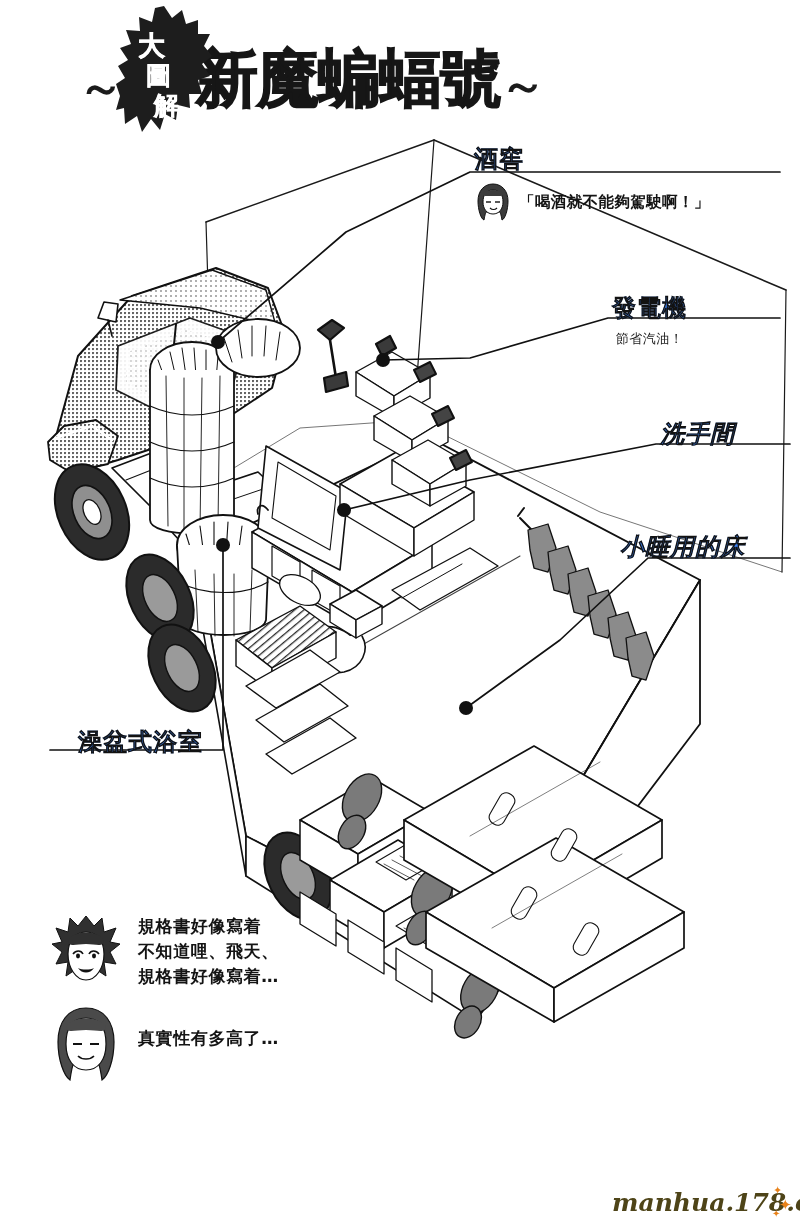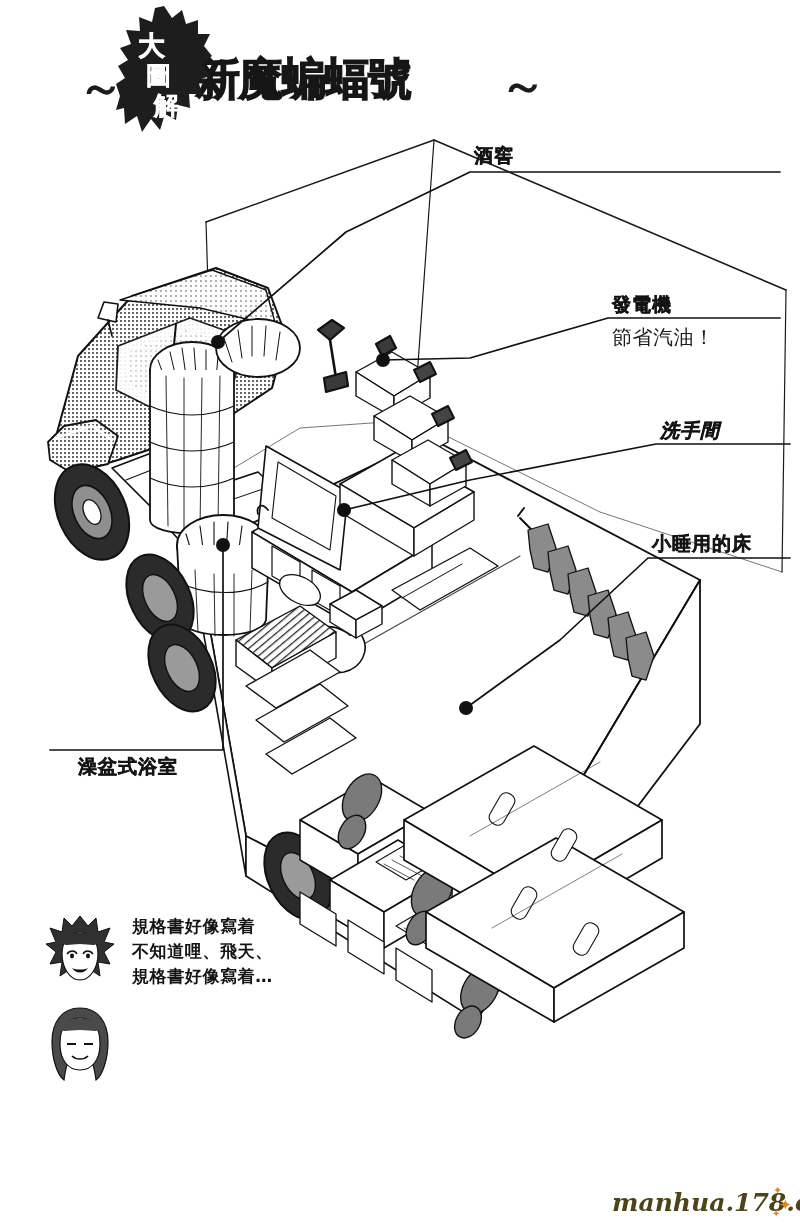--- a/index.html
+++ b/index.html
@@ -14,21 +14,21 @@
   
   .title-block{position:absolute;left:0;top:0;width:800px;height:140px;}
   .tilde{
     position:absolute;font-size:46px;font-weight:700;color:#1b1b1b;
     font-family:"DejaVu Sans","Liberation Sans",sans-serif;
   }
   .tilde-left{left:78px;top:57px;}
   .tilde-right{left:500px;top:55px;}
   .title-main{
     position:absolute;left:196px;top:48px;
-    font-size:44px;line-height:62px;letter-spacing:-1px;
+    font-size:62px;line-height:62px;letter-spacing:-1px;
     font-weight:900;color:#161616;white-space:nowrap;
     font-family:"DejaVu Sans","Liberation Sans",sans-serif;
     -webkit-text-stroke:1.6px #161616;
   }
   .badge{
     position:absolute;left:116px;top:6px;width:96px;height:132px;
   }
   .badge svg{position:absolute;left:0;top:0;}
   .badge-text{
     position:absolute;left:0;top:0;width:96px;height:132px;
@@ -40,41 +40,41 @@
   .badge-ch.c2{left:38px;top:86px;font-size:25px;}
   .badge-ch.c3{left:64px;top:112px;font-size:18px;}
 
   
   .art{position:absolute;left:0;top:120px;width:800px;height:960px;}
   .art svg{display:block;}
 
   
   .callout{position:absolute;white-space:nowrap;}
   .callout .cap{
-    font-size:19px;font-weight:800;color:#404040;letter-spacing:1px;
+    font-size:24px;font-weight:800;color:#3b82f6;letter-spacing:1px;
     -webkit-text-stroke:.5px #121212;
   }
   .callout .sub{
-    font-size:20px;font-weight:500;color:#1c1c1c;letter-spacing:.5px;margin-top:4px;
+    font-size:13px;font-weight:500;color:#1c1c1c;letter-spacing:.5px;margin-top:4px;
   }
   .callout.l-wine{left:474px;top:143px;}
   .callout.l-gen{left:612px;top:292px;}
   .callout.l-gen .sub{text-align:center;margin-top:6px;}
   .callout.l-wc{left:660px;top:418px;font-style:italic;}
-  .callout.l-bed{left:652px;top:531px;}
-  .callout.l-bath{left:78px;top:754px;}
+  .callout.l-bed{left:620px;top:531px;font-style:italic;}
+  .callout.l-bath{left:78px;top:726px;}
 
   .quote-row{display:flex;align-items:center;gap:7px;margin-top:7px;}
   .quote-row .qtext{font-size:15.5px;font-weight:600;letter-spacing:.4px;color:#141414;}
 
   
   .face{flex:0 0 auto;}
 
   
-  .dialogue{position:absolute;left:42px;top:910px;width:420px;}
+  .dialogue{position:absolute;left:48px;top:910px;width:420px;}
   .drow{display:flex;align-items:flex-start;gap:14px;margin-bottom:14px;}
   .drow .lines{padding-top:4px;}
   .drow .lines div{
     font-size:17px;line-height:25px;font-weight:600;color:#141414;letter-spacing:.6px;
   }
   .drow.r2{margin-top:6px;}
   .drow.r2 .lines{padding-top:22px;}
   .drow.r3 .lines{padding-top:32px;}
   .drow.r3 .lines div{font-size:16px;letter-spacing:1px;}
 
@@ -403,20 +403,31 @@
           <circle cx="344" cy="390" r="7"></circle>
           <circle cx="466" cy="588" r="7"></circle>
           <circle cx="223" cy="425" r="7"></circle>
         </g>
       </g>
     </svg>
   </div>
 
   <div class="callout l-wine">
     <div class="cap">酒窖</div>
+    <div class="quote-row">
+      <svg class="face" width="38" height="40" viewBox="0 0 38 40">
+        <path d="M19,2 C28,2 34,9 34,19 C34,28 31,37 28,38 C27,32 26,30 26,30 L12,30 C12,30 11,32 10,38 C7,37 4,28 4,19 C4,9 10,2 19,2 Z" fill="#3c3c3c" stroke="#111" stroke-width="1"></path>
+        <path d="M19,8 C26,8 29,13 29,20 C29,27 25,32 19,32 C13,32 9,27 9,20 C9,13 12,8 19,8 Z" fill="#ffffff" stroke="#111" stroke-width="1"></path>
+        <path d="M9,11 C13,7 25,7 29,11 C29,15 26,14 19,14 C12,14 9,15 9,11 Z" fill="#3c3c3c"></path>
+        <path d="M12,20 L17,20" stroke="#111" stroke-width="1.4"></path>
+        <path d="M21,20 L26,20" stroke="#111" stroke-width="1.4"></path>
+        <path d="M16,26 C18,28 21,28 23,26" stroke="#111" stroke-width="1.2" fill="none"></path>
+      </svg>
+      <span class="qtext">「喝酒就不能夠駕駛啊！」</span>
+    </div>
   </div>
 
   <div class="callout l-gen">
     <div class="cap">發電機</div>
     <div class="sub">節省汽油！</div>
   </div>
 
   <div class="callout l-wc">
     <div class="cap">洗手間</div>
   </div>
@@ -451,20 +462,23 @@
 
     <div class="drow r2">
       <svg class="face" width="76" height="80" viewBox="0 0 76 80">
         <path d="M38,4 C56,4 66,18 66,38 C66,56 60,72 54,76 C52,62 50,58 50,58 L26,58 C26,58 24,62 22,76 C16,72 10,56 10,38 C10,18 20,4 38,4 Z" fill="#4a4a4a" stroke="#111" stroke-width="1.2"></path>
         <path d="M38,14 C52,14 58,24 58,40 C58,56 50,66 38,66 C26,66 18,56 18,40 C18,24 24,14 38,14 Z" fill="#ffffff" stroke="#111" stroke-width="1.2"></path>
         <path d="M18,22 C24,12 52,12 58,22 C58,30 50,26 38,26 C26,26 18,30 18,22 Z" fill="#4a4a4a"></path>
         <path d="M25,40 L34,40" stroke="#111" stroke-width="2"></path>
         <path d="M42,40 L51,40" stroke="#111" stroke-width="2"></path>
         <path d="M30,52 C34,56 42,56 46,52" stroke="#111" stroke-width="1.6" fill="none"></path>
       </svg>
+      <div class="lines">
+        <div>真實性有多高了…</div>
+      </div>
     </div>
 
   </div>
 
   <div class="watermark">
     <span class="wm-text">manhua.178.com</span>
     <span class="wm-star s1">✦</span>
     <span class="wm-star s2">✦</span>
     <span class="wm-star s3">✦</span>
   </div>

